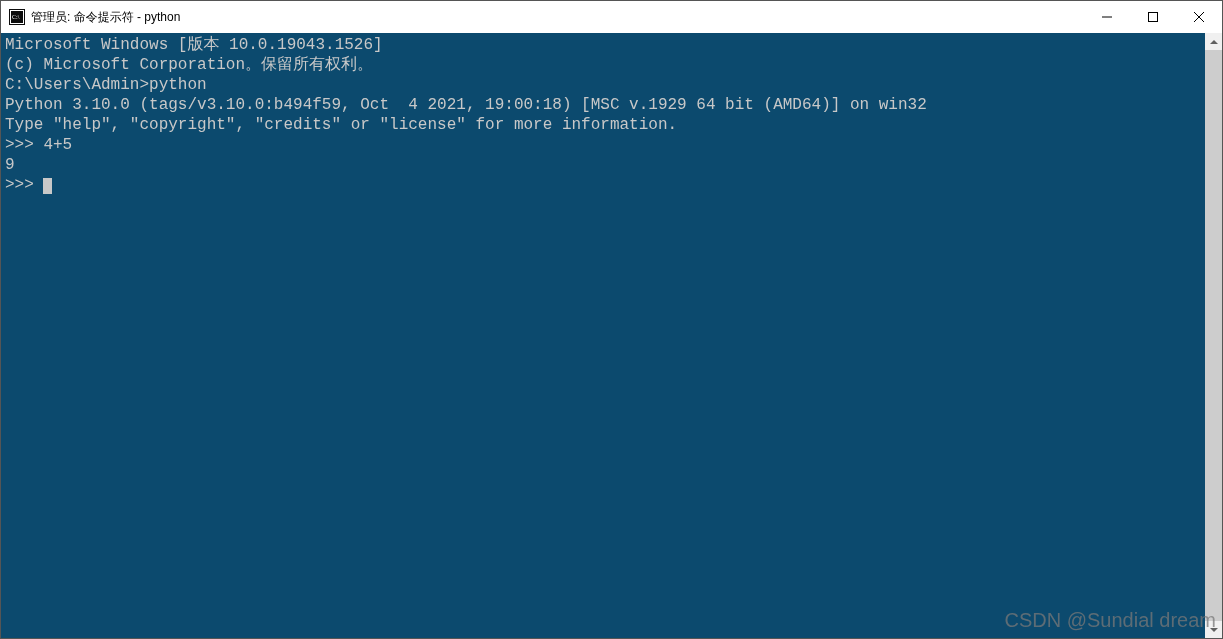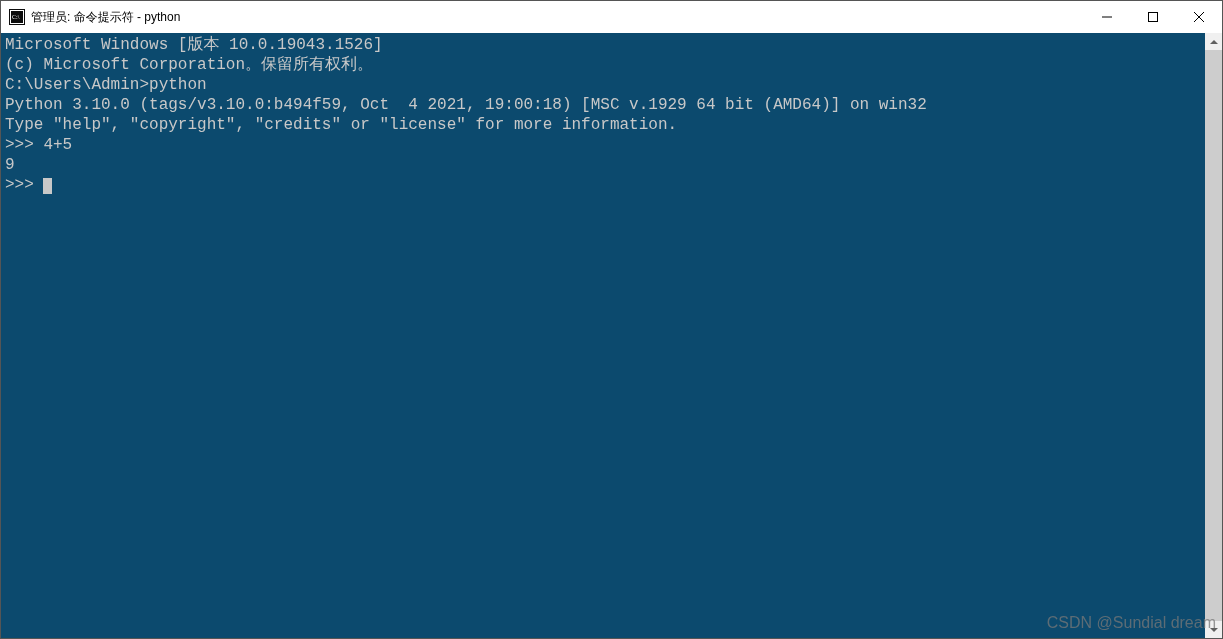--- a/index.html
+++ b/index.html
@@ -89,21 +89,21 @@
     top: 0;
     height: 100%;
     background: #cdcdcd;
   }
   .scroll-btn.bottom { position: absolute; bottom: 0; left: 0; }
 
   .watermark {
     position: absolute;
     right: 6px; bottom: 6px;
     color: rgba(120,120,120,0.75);
-    font-size: 16px;
+    font-size: 20px;
     font-family: Arial, sans-serif;
     pointer-events: none;
   }
 </style>
 </head>
 <body>
 
 <div class="window">
   <div class="titlebar">
     <span class="icon">

